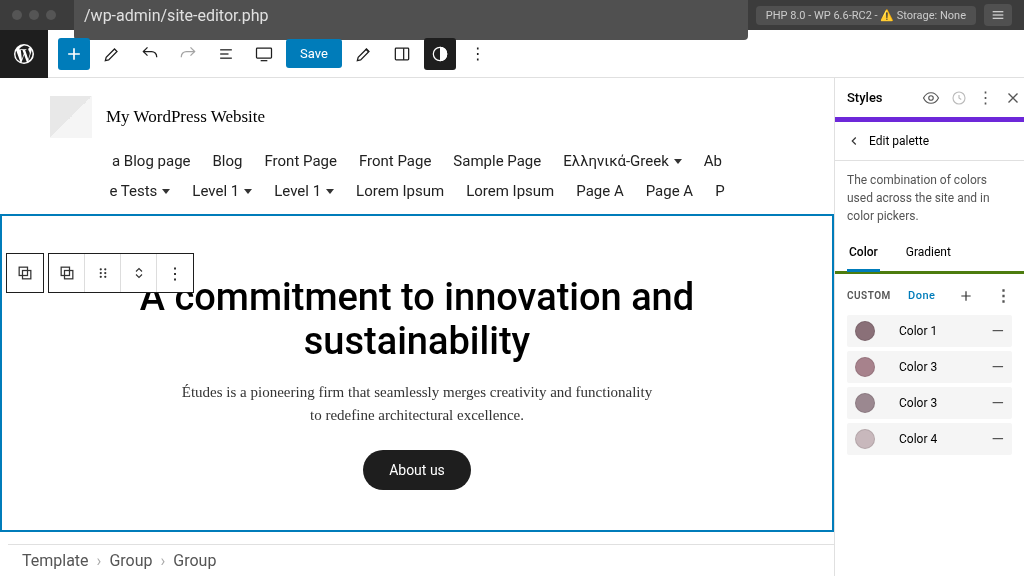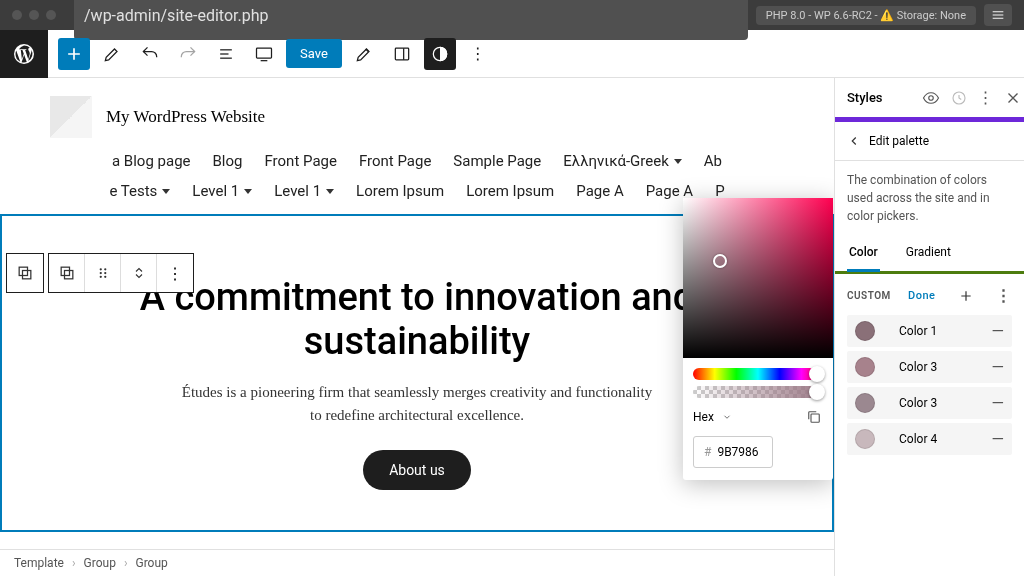--- a/index.html
+++ b/index.html
@@ -78,21 +78,21 @@
 .swatch-grid { display: flex; flex-wrap: wrap; gap: 8px; }
 .swatch { width: 24px; height: 24px; border-radius: 50%; border: 1px solid rgba(0,0,0,0.1); }
 .custom-head { display: flex; align-items: center; gap: 22px; }
 .done-link { color: #007cba; font-size: 11px; font-weight: 500; text-transform: none; cursor: pointer; }
 .color-row { display: flex; align-items: center; gap: 24px; background: #f5f5f5; padding: 6px 8px; margin-bottom: 4px; border-radius: 2px; }
 .color-row .swatch { width: 20px; height: 20px; }
 .color-row-label { flex: 1; font-size: 12px; }
 .minus { color: #555; font-size: 16px; cursor: pointer; }
 
 
-.breadcrumb { position: absolute; bottom: 0; left: 0; right: 190px; background: #fff; border-top: 1px solid #e0e0e0; padding: 6px 14px; font-size: 12px; color: #555; display: flex; align-items: center; gap: 8px; }
+.breadcrumb { position: absolute; bottom: 0; left: 8px; right: 190px; background: #fff; border-top: 1px solid #e0e0e0; padding: 6px 14px; font-size: 16px; color: #555; display: flex; align-items: center; gap: 8px; }
 .breadcrumb .sep { color: #aaa; }
 
 .dots-v::before { content: "⋮"; font-size: 16px; }
 .sb-scroll { overflow-y: auto; flex: 1; }
 </style>
 </head>
 <body>
 
 <div class="browser-bar">
   <div class="traffic-lights">
@@ -241,45 +241,20 @@
       </div>
     </div>
 
     <div class="selected-block">
       <h1 class="hero-title">A commitment to innovation and sustainability</h1>
       <p class="hero-sub">Études is a pioneering firm that seamlessly merges creativity and functionality to redefine architectural excellence.</p>
       <div class="hero-btn">About us</div>
     </div>
     <div class="hero-img"></div>
 
-    <div class="color-popover">
-      <div class="sat-field">
-          <div class="sat-cursor"></div>
-        </div>
-      <div class="hue-bar">
-          <div class="slider-thumb"></div>
-        </div>
-      <div class="alpha-bar">
-          <div class="slider-thumb"></div>
-        </div>
-      <div class="picker-row">
-        <span>Hex</span>
-        <svg width="10" height="10" viewBox="0 0 24 24" fill="none" stroke="#555" stroke-width="2">
-            <path d="M6 9l6 6 6-6"></path>
-          </svg>
-        <svg class="copy-icon" viewBox="0 0 24 24" fill="none" stroke="#555" stroke-width="1.5">
-            <rect x="8" y="8" width="11" height="11" rx="1"></rect>
-            <path d="M5 15V6a1 1 0 011-1h9"></path>
-          </svg>
-      </div>
-      <div class="hex-input">
-        <span>#</span>
-          <span>9B7986</span>
-      </div>
-    </div>
   </div>
 
   <div class="sidebar">
     <div class="sb-header">
       <span class="sb-header-title">Styles</span>
       <div class="sb-header-icons">
         <svg viewBox="0 0 24 24" fill="none" stroke="currentColor" stroke-width="1.5">
             <path d="M2 12s3.5-7 10-7 10 7 10 7-3.5 7-10 7-10-7-10-7z"></path>
             <circle cx="12" cy="12" r="3"></circle>
           </svg>

